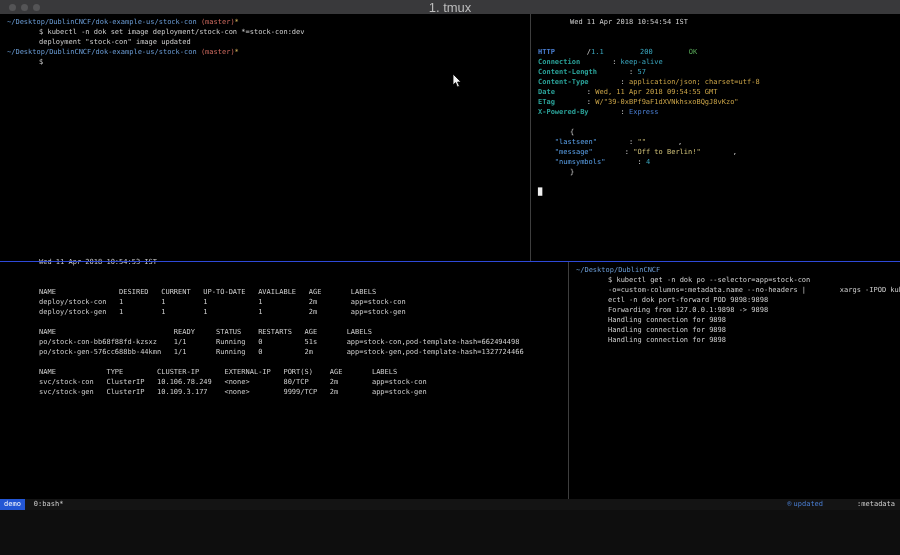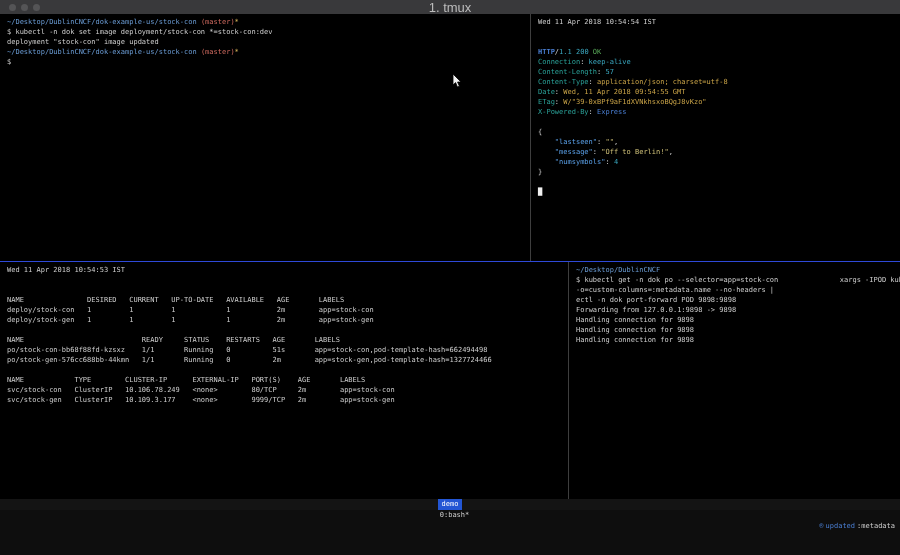--- a/index.html
+++ b/index.html
@@ -14,49 +14,49 @@
   .title{font-family:"Liberation Sans",sans-serif;font-size:13px;
          color:var(--titlebar-text,#bcbcbc);text-align:right;}
   .lights{position:absolute;left:9px;top:4px;display:flex;gap:5px;}
   .light{width:7px;height:7px;border-radius:50%;
          background:var(--traffic-light,#545456);}
 
   .pane{position:absolute;white-space:pre;font-size:7px;line-height:10px;
         padding:3px 3px 0 7px;overflow:hidden;color:var(--fg,#cfcfcf);}
   .pane-tl{left:0;top:14px;width:523px;height:247px;}
   .pane-tr{left:531px;top:14px;width:369px;height:247px;}
-  .pane-bl{left:0;top:262px;width:561px;height:237px;}
+  .pane-bl{left:0;top:254px;width:561px;height:237px;}
   .pane-br{left:569px;top:262px;width:331px;height:237px;}
   .vdiv1{position:absolute;left:530px;top:14px;width:1px;height:247px;
          background:var(--border-gray,#3e3e3e);}
   .hdiv{position:absolute;left:0;top:261px;width:900px;height:1px;
         background:var(--border-blue,#2e49d8);}
   .vdiv2{position:absolute;left:568px;top:262px;width:1px;height:237px;
          background:var(--border-gray,#3e3e3e);}
 
   .tline{height:10px;}
   .seg-right{float:right;margin-right:4px;}
 
-  .c-fg{color:var(--fg,#cfcfcf);}
+  .c-fg{color:var(--fg,#cfcfcf);margin-left:32px;}
   .c-path{color:var(--path,#6b9dd6);}
   .c-branch{color:var(--branch,#cf6a5f);}
   .c-star{color:var(--star,#d8b55a);}
   .c-httpkw{color:var(--httpkw,#4a7fd4);font-weight:bold;}
   .c-cyan{color:var(--cyan,#3aa8c0);}
   .c-green{color:var(--green,#58a858);}
-  .c-hname{color:var(--hname,#2aa198);}
+  .c-hname{color:var(--hname,#2aa198);font-weight:bold;}
   .c-amber{color:var(--amber,#c9a347);}
   .c-blue{color:var(--blue,#4a7fd4);}
   .c-key{color:var(--key,#5aa0e8);}
   .c-str{color:var(--str,#cfc078);}
   .c-white{color:var(--white,#f0f0f0);}
 
   .statusbar{position:absolute;top:499px;left:0;right:0;height:11px;
              background:var(--statusbar-bg,#141414);
-             display:flex;align-items:center;font-size:7px;line-height:11px;flex-direction:column;}
+             display:flex;align-items:center;font-size:7px;line-height:11px;}
   .session{background:var(--session-bg,#2356d4);color:#ffffff;
            padding:0 4px;height:11px;display:flex;align-items:center;}
   .winlabel{color:var(--fg,#cfcfcf);margin-left:9px;}
   .sright{margin-left:auto;margin-right:5px;display:flex;gap:2px;}
 
   .mouse-cursor{position:absolute;left:452px;top:74px;width:11px;height:15px;}
 </style>
 </head>
 <body>
 

